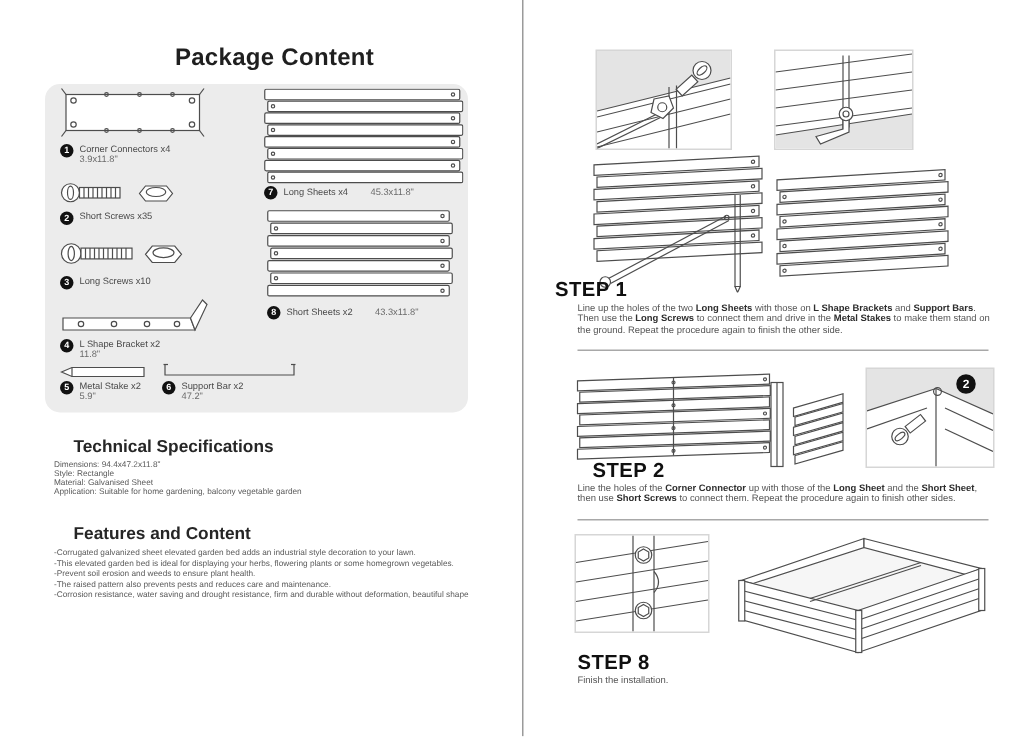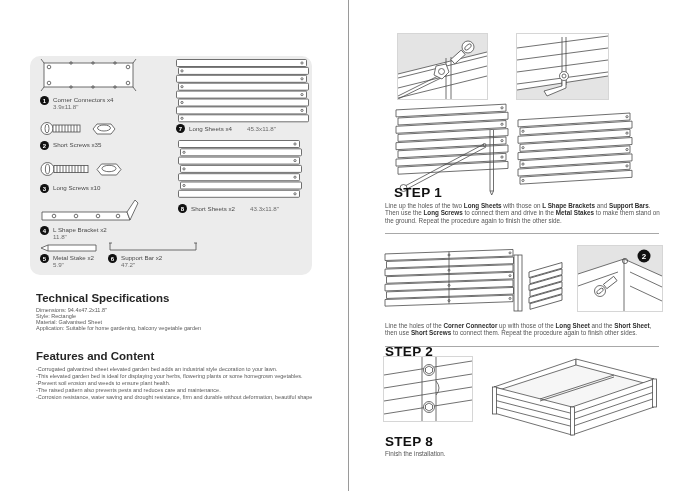--- a/index.html
+++ b/index.html
@@ -10,40 +10,41 @@
   .page-title{left:0;top:30px;width:366px;text-align:center;font-size:16px;
               font-weight:600;color:#1f1f1f;letter-spacing:.2px;}
   .panel{left:30px;top:56px;width:282px;height:219px;background:#ececec;border-radius:10px;}
   .item{display:flex;align-items:flex-start;gap:4px;}
   .badge{flex:0 0 auto;width:9px;height:9px;border-radius:50%;background:#111;color:#fff;
          font-size:6px;font-weight:700;display:flex;align-items:center;justify-content:center;line-height:1;}
   .item-text{font-size:6.2px;line-height:7px;color:#4a4a4a;}
   .item-size{color:#6a6a6a;}
   .item-row{display:flex;align-items:center;gap:4px;font-size:6.2px;color:#4a4a4a;}
   .item-row .item-size{margin-left:11px;}
-  .sec-heading{font-size:11.5px;font-weight:700;color:#262626;}
+  .sec-heading{font-size:11.5px;font-weight:700;color:#262626;margin-left:13px;}
   .body-lines{font-size:5.5px;line-height:6.1px;color:#5a5a5a;}
   .feat-lines{font-size:5.5px;line-height:7px;color:#5a5a5a;}
   
   .vdivider{left:348px;top:0;width:1px;height:491px;background:#9a9a9a;}
   .hdivider{width:274px;height:1px;background:#a8a8a8;}
   .step-heading{font-size:13.5px;font-weight:700;color:#101010;letter-spacing:.3px;}
   .step-text{width:278px;font-size:6.3px;line-height:7.4px;color:#555;}
   .step-text b{color:#2e2e2e;}
   .detail-box{background:#fff;border:1px solid #d6d6d6;}
   svg{display:block;}
   .st{stroke:#4d4d4d;stroke-width:.8;fill:none;}
   .stf{stroke:#4d4d4d;stroke-width:.8;fill:#fff;}
   .gray{fill:#e4e4e4;stroke:none;}
 </style>
 </head>
 <body>
 
 <div class="page">
 
+  <div class="abs page-title">Package Content</div>
 
   <div class="abs panel"></div>
 
   <svg class="abs" style="left:40px;top:57px;" width="97" height="37" viewBox="0 0 97 37">
     <rect class="stf" x="4" y="6" width="89" height="24"></rect>
     <line class="st" x1="4" y1="6" x2="1" y2="2"></line>
       <line class="st" x1="93" y1="6" x2="96" y2="2"></line>
     <line class="st" x1="4" y1="30" x2="1" y2="34"></line>
       <line class="st" x1="93" y1="30" x2="96" y2="34"></line>
     <circle class="st" cx="9" cy="10" r="1.8"></circle>
@@ -285,21 +286,21 @@
         <circle class="st" cx="109" cy="19.9" r="1.1"></circle>
       <circle class="st" cx="109" cy="36.3" r="1.1"></circle>
         <circle class="st" cx="109" cy="52.7" r="1.1"></circle>
       <circle class="st" cx="5" cy="11.7" r="1.1"></circle>
         <circle class="st" cx="5" cy="28.1" r="1.1"></circle>
       <circle class="st" cx="5" cy="44.5" r="1.1"></circle>
         <circle class="st" cx="5" cy="60.9" r="1.1"></circle>
     </g>
   </svg>
 
-  <div class="abs step-heading" style="left:394px;top:185px;">STEP 1</div>
+  <div class="abs step-heading" style="left:370px;top:185px;">STEP 1</div>
   <div class="abs step-text" style="left:385px;top:202px;"><span>Line up the holes of the two </span><b>Long Sheets</b><span> with those on </span><b>L Shape Brackets</b><span> and </span><b>Support Bars</b><span>. Then use the </span><b>Long Screws</b><span> to connect them and drive in the </span><b>Metal Stakes</b><span> to make them stand on the ground. Repeat the procedure again to finish the other side.</span></div>
   <div class="abs hdivider" style="left:385px;top:233px;"></div>
 
   <svg class="abs" style="left:383px;top:244px;" width="180" height="70" viewBox="0 0 180 70">
     <g transform="skewY(-2) translate(0,10)">
       <rect class="stf" x="2" y="0" width="128" height="6.6"></rect>
       <rect class="stf" x="3.5" y="7.6" width="127" height="6.6"></rect>
       <rect class="stf" x="2" y="15.2" width="128" height="6.6"></rect>
       <rect class="stf" x="3.5" y="22.8" width="127" height="6.6"></rect>
       <rect class="stf" x="2" y="30.4" width="128" height="6.6"></rect>
@@ -337,21 +338,21 @@
     <line class="st" x1="52" y1="26" x2="84" y2="41"></line>
     <line class="st" x1="52" y1="40" x2="84" y2="55"></line>
     <circle class="st" cx="47" cy="15" r="2.6"></circle>
     <rect class="stf" x="26" y="34" width="13" height="5.5" transform="rotate(-38 32 37)"></rect>
     <circle class="stf" cx="22" cy="45" r="5.5"></circle>
     <ellipse class="st" cx="22" cy="45" rx="1.8" ry="3.8" transform="rotate(52 22 45)"></ellipse>
     <circle cx="66" cy="10" r="6.5" fill="#111"></circle>
     <text x="66" y="12.8" text-anchor="middle" font-size="8" font-weight="bold" fill="#ffffff">2</text>
   </svg>
 
-  <div class="abs step-heading" style="left:385px;top:306px;margin-top:38px;">STEP 2</div>
+  <div class="abs step-heading" style="left:395px;top:306px;">STEP 2</div>
   <div class="abs step-text" style="left:385px;top:322px;"><span>Line the holes of the </span><b>Corner Connector</b><span> up with those of the </span><b>Long Sheet</b><span> and the </span><b>Short Sheet</b><span>, then use </span><b>Short Screws</b><span> to connect them. Repeat the procedure again to finish other sides.</span></div>
   <div class="abs hdivider" style="left:385px;top:346px;"></div>
 
   <svg class="abs detail-box" style="left:383px;top:356px;" width="88" height="64" viewBox="0 0 88 64">
     <line class="st" x1="0" y1="18" x2="88" y2="4"></line>
     <line class="st" x1="0" y1="31" x2="88" y2="17"></line>
     <line class="st" x1="0" y1="44" x2="88" y2="30"></line>
     <line class="st" x1="0" y1="57" x2="88" y2="43"></line>
     <line class="st" x1="38" y1="0" x2="38" y2="64"></line>
     <line class="st" x1="52" y1="0" x2="52" y2="64"></line>

